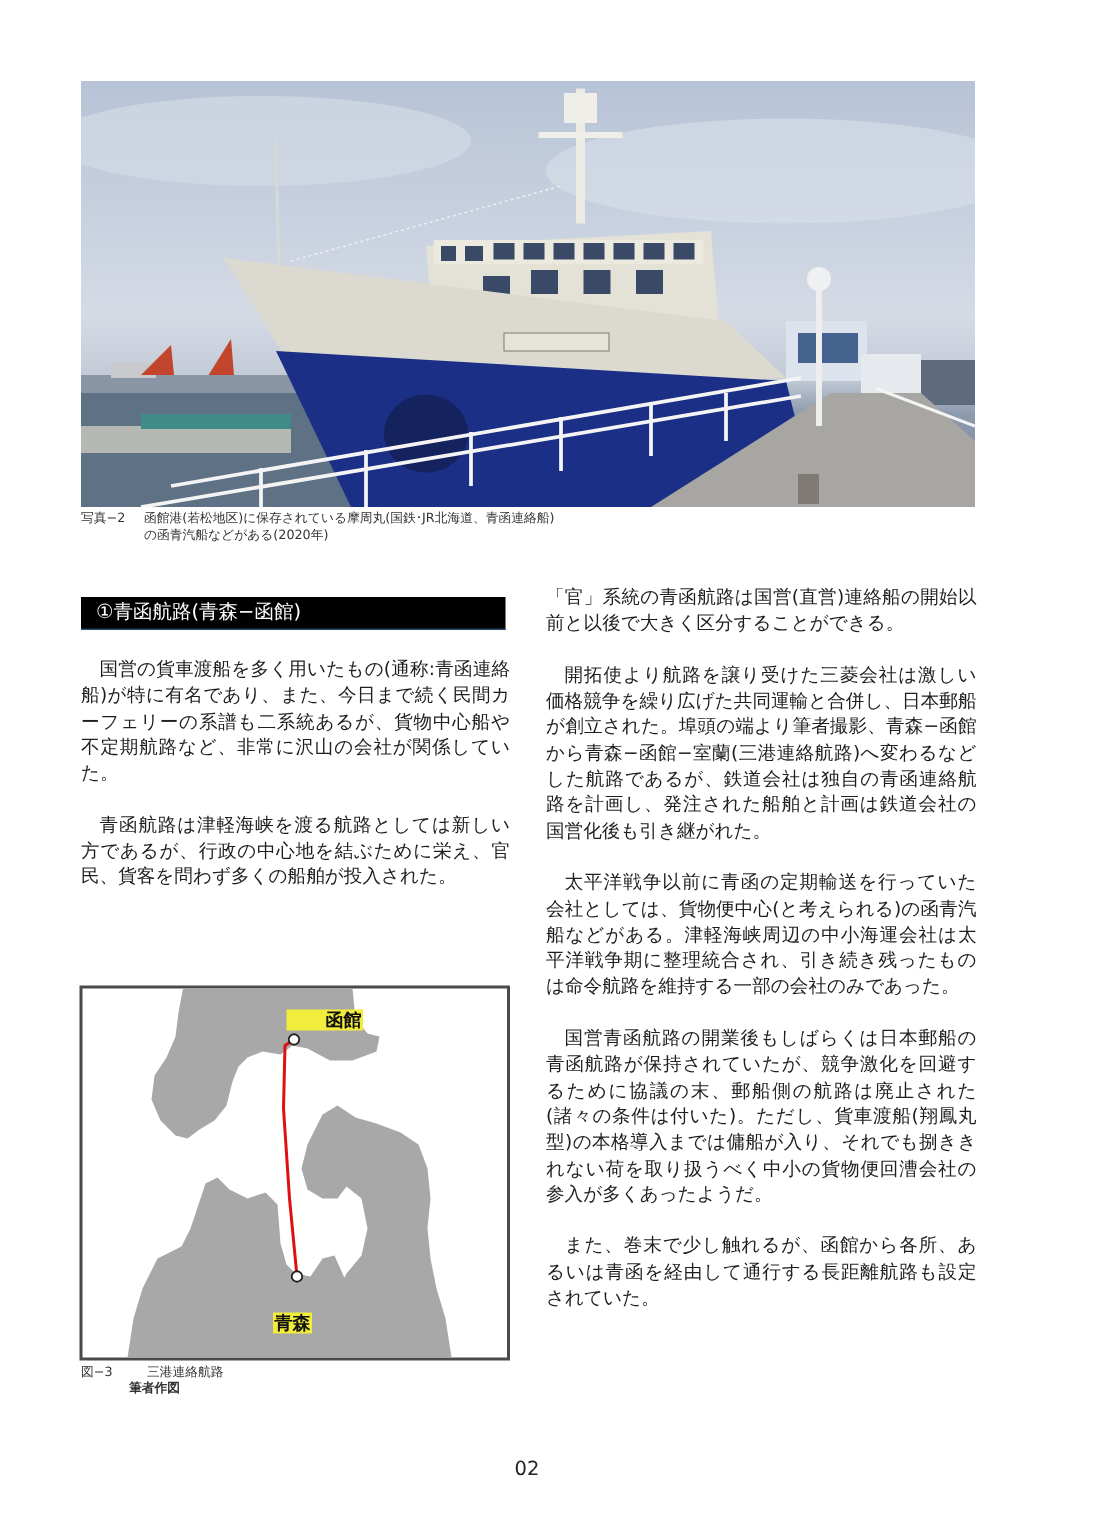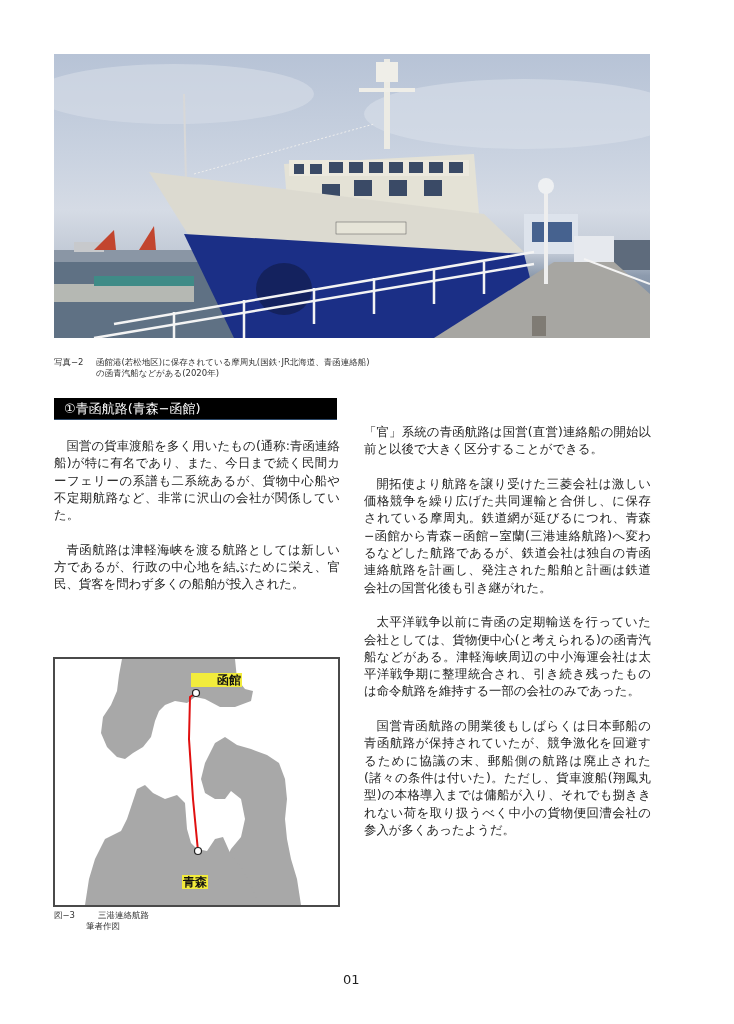--- a/index.html
+++ b/index.html
@@ -19,21 +19,21 @@
   .caption .line2 { padding-left: 42px; display: block; }
   .section-head {
     position: absolute; left: 54px; top: 398px; width: 283px; height: 22px;
     background: #000000; color: #ffffff; font-size: 13px; line-height: 22px;
     padding-left: 10px; box-sizing: border-box; border-bottom: 1px solid #2c4767;
   }
   .col {
     position: absolute; font-size: 12.4px; line-height: 17.3px; color: #1e1e1e;
   }
   .col p { margin: 0 0 17.3px 0; text-indent: 1em; text-align: justify; }
-  .col p.noindent { text-indent: 0; margin-top: 34px; }
+  .col p.noindent { text-indent: 0; }
   .col-left { left: 54px; top: 437px; width: 286px; }
   .col-right { left: 364px; top: 389px; width: 287px; }
   .map {
     position: absolute; left: 53px; top: 657px; width: 287px; height: 250px;
     border: 2px solid #4a4a4a; box-sizing: border-box; background: #ffffff; overflow: hidden;
   }
   .map svg { position: absolute; left: 0; top: 0; }
   .map-label {
     position: absolute; background: #f2ec3c; color: #111; font-size: 12px; line-height: 14px;
     padding: 0 1px; font-weight: bold;
@@ -108,37 +108,38 @@
     </g>
 
     <path d="M380 284 L500 208 L560 208 L596 240 L596 284 Z" fill="#a7a6a2"></path>
     <path d="M530 205 L596 230" stroke="#f4f4f4" stroke-width="2"></path>
     <rect x="490" y="130" width="4" height="100" fill="#eeeeee"></rect>
     <circle cx="492" cy="132" r="8" fill="#eef0f2"></circle>
     <rect x="478" y="262" width="14" height="20" fill="#7f7b74"></rect>
   </svg>
 </div>
 
-<div class="caption" style="left:54px; top:341px; width:600px;margin-top:16px;">
+<div class="caption" style="left:54px; top:341px; width:600px;">
   <span class="lbl">写真−2</span><span>函館港(若松地区)に保存されている摩周丸(国鉄･JR北海道、青函連絡船)</span>
   <span class="line2">の函青汽船などがある(2020年)</span>
 </div>
 
 <div class="section-head">①青函航路(青森−函館)</div>
 
 <div class="col col-left">
   <p>国営の貨車渡船を多く用いたもの(通称:青函連絡船)が特に有名であり、また、今日まで続く民間カーフェリーの系譜も二系統あるが、貨物中心船や不定期航路など、非常に沢山の会社が関係していた。</p>
   <p>青函航路は津軽海峡を渡る航路としては新しい方であるが、行政の中心地を結ぶために栄え、官民、貨客を問わず多くの船舶が投入された。</p>
 </div>
 
 <div class="col col-right">
   <p class="noindent">「官」系統の青函航路は国営(直営)連絡船の開始以前と以後で大きく区分することができる。</p>
-  <p>開拓使より航路を譲り受けた三菱会社は激しい価格競争を繰り広げた共同運輸と合併し、に保存されている摩周丸。鉄道網が延びるにつれ、青森−函館から青森−函館−室蘭(三港連絡航路)へ変わるなどした航路であるが、鉄道会社は独自の青函連絡航路を計画し、発注された船舶と計画は鉄道会社の国営化後も引き継がれた。</p>
+  <p>開拓使より航路を譲り受けた三菱会社は激しい価格競争を繰り広げた共同運輸と合併し、日本郵船が創立された。埠頭の端より筆者撮影、青森−函館から青森−函館−室蘭(三港連絡航路)へ変わるなどした航路であるが、鉄道会社は独自の青函連絡航路を計画し、発注された船舶と計画は鉄道会社の国営化後も引き継がれた。</p>
   <p>太平洋戦争以前に青函の定期輸送を行っていた会社としては、貨物便中心(と考えられる)の函青汽船などがある。津軽海峡周辺の中小海運会社は太平洋戦争期に整理統合され、引き続き残ったものは命令航路を維持する一部の会社のみであった。</p>
   <p>国営青函航路の開業後もしばらくは日本郵船の青函航路が保持されていたが、競争激化を回避するために協議の末、郵船側の航路は廃止された(諸々の条件は付いた)。ただし、貨車渡船(翔鳳丸型)の本格導入までは傭船が入り、それでも捌ききれない荷を取り扱うべく中小の貨物便回漕会社の参入が多くあったようだ。</p>
+  <p>また、巻末で少し触れるが、函館から各所、あるいは青函を経由して通行する長距離航路も設定されていた。</p>
 </div>
 
 <div class="map">
   <svg width="283" height="246" viewBox="0 0 283 246">
 
     <path d="M67 0 L180 0 L182 20 L190 30 L198 32 L196 42 L180 48 L165 48 L150 40 L140 38 L132 44 L120 42 L110 46 L104 52 L100 62 L96 78 L88 88 L78 94 L70 100 L62 98 L52 88 L46 74 L48 58 L56 46 L62 32 L64 16 Z" fill="#a8a8a8"></path>
 
     <path d="M160 84 L170 78 L182 86 L196 90 L212 96 L224 104 L230 120 L232 140 L230 160 L232 180 L236 200 L242 220 L246 246 L180 246 L170 230 L168 206 L176 190 L186 178 L190 160 L186 140 L176 132 L170 140 L160 140 L150 134 L146 120 L150 104 Z" fill="#a8a8a8"></path>
 
     <path d="M30 246 L34 220 L40 200 L50 180 L66 172 L72 160 L82 130 L90 126 L98 134 L110 140 L122 136 L130 144 L132 170 L136 184 L142 190 L152 192 L160 180 L168 178 L176 196 L186 208 L196 226 L204 246 Z" fill="#a8a8a8"></path>
@@ -146,16 +147,16 @@
     <polyline points="141,34 135,38 134,80 138,140 143,192" fill="none" stroke="#e01010" stroke-width="2"></polyline>
     <circle cx="141" cy="34" r="3.5" fill="#ffffff" stroke="#222" stroke-width="1.2"></circle>
     <circle cx="143" cy="192" r="3.5" fill="#ffffff" stroke="#222" stroke-width="1.2"></circle>
   </svg>
   <div class="map-label" style="left:136px; top:14px;padding-left:26px;">函館</div>
   <div class="map-label" style="left:127px; top:197px;margin-top:19px;">青森</div>
 </div>
 
 <div class="caption" style="left:54px; top:910px; width:300px;">
   <span class="lbl" style="width:44px;">図−3</span><span>三港連絡航路</span>
-  <span class="line2" style="padding-left:32px;">筆者作図</span>
+  <span class="line2" style="padding-left:32px;font-weight:bold;">筆者作図</span>
 </div>
 
-<div class="page-num">01</div>
+<div class="page-num">02</div>
 
 </body></html>

